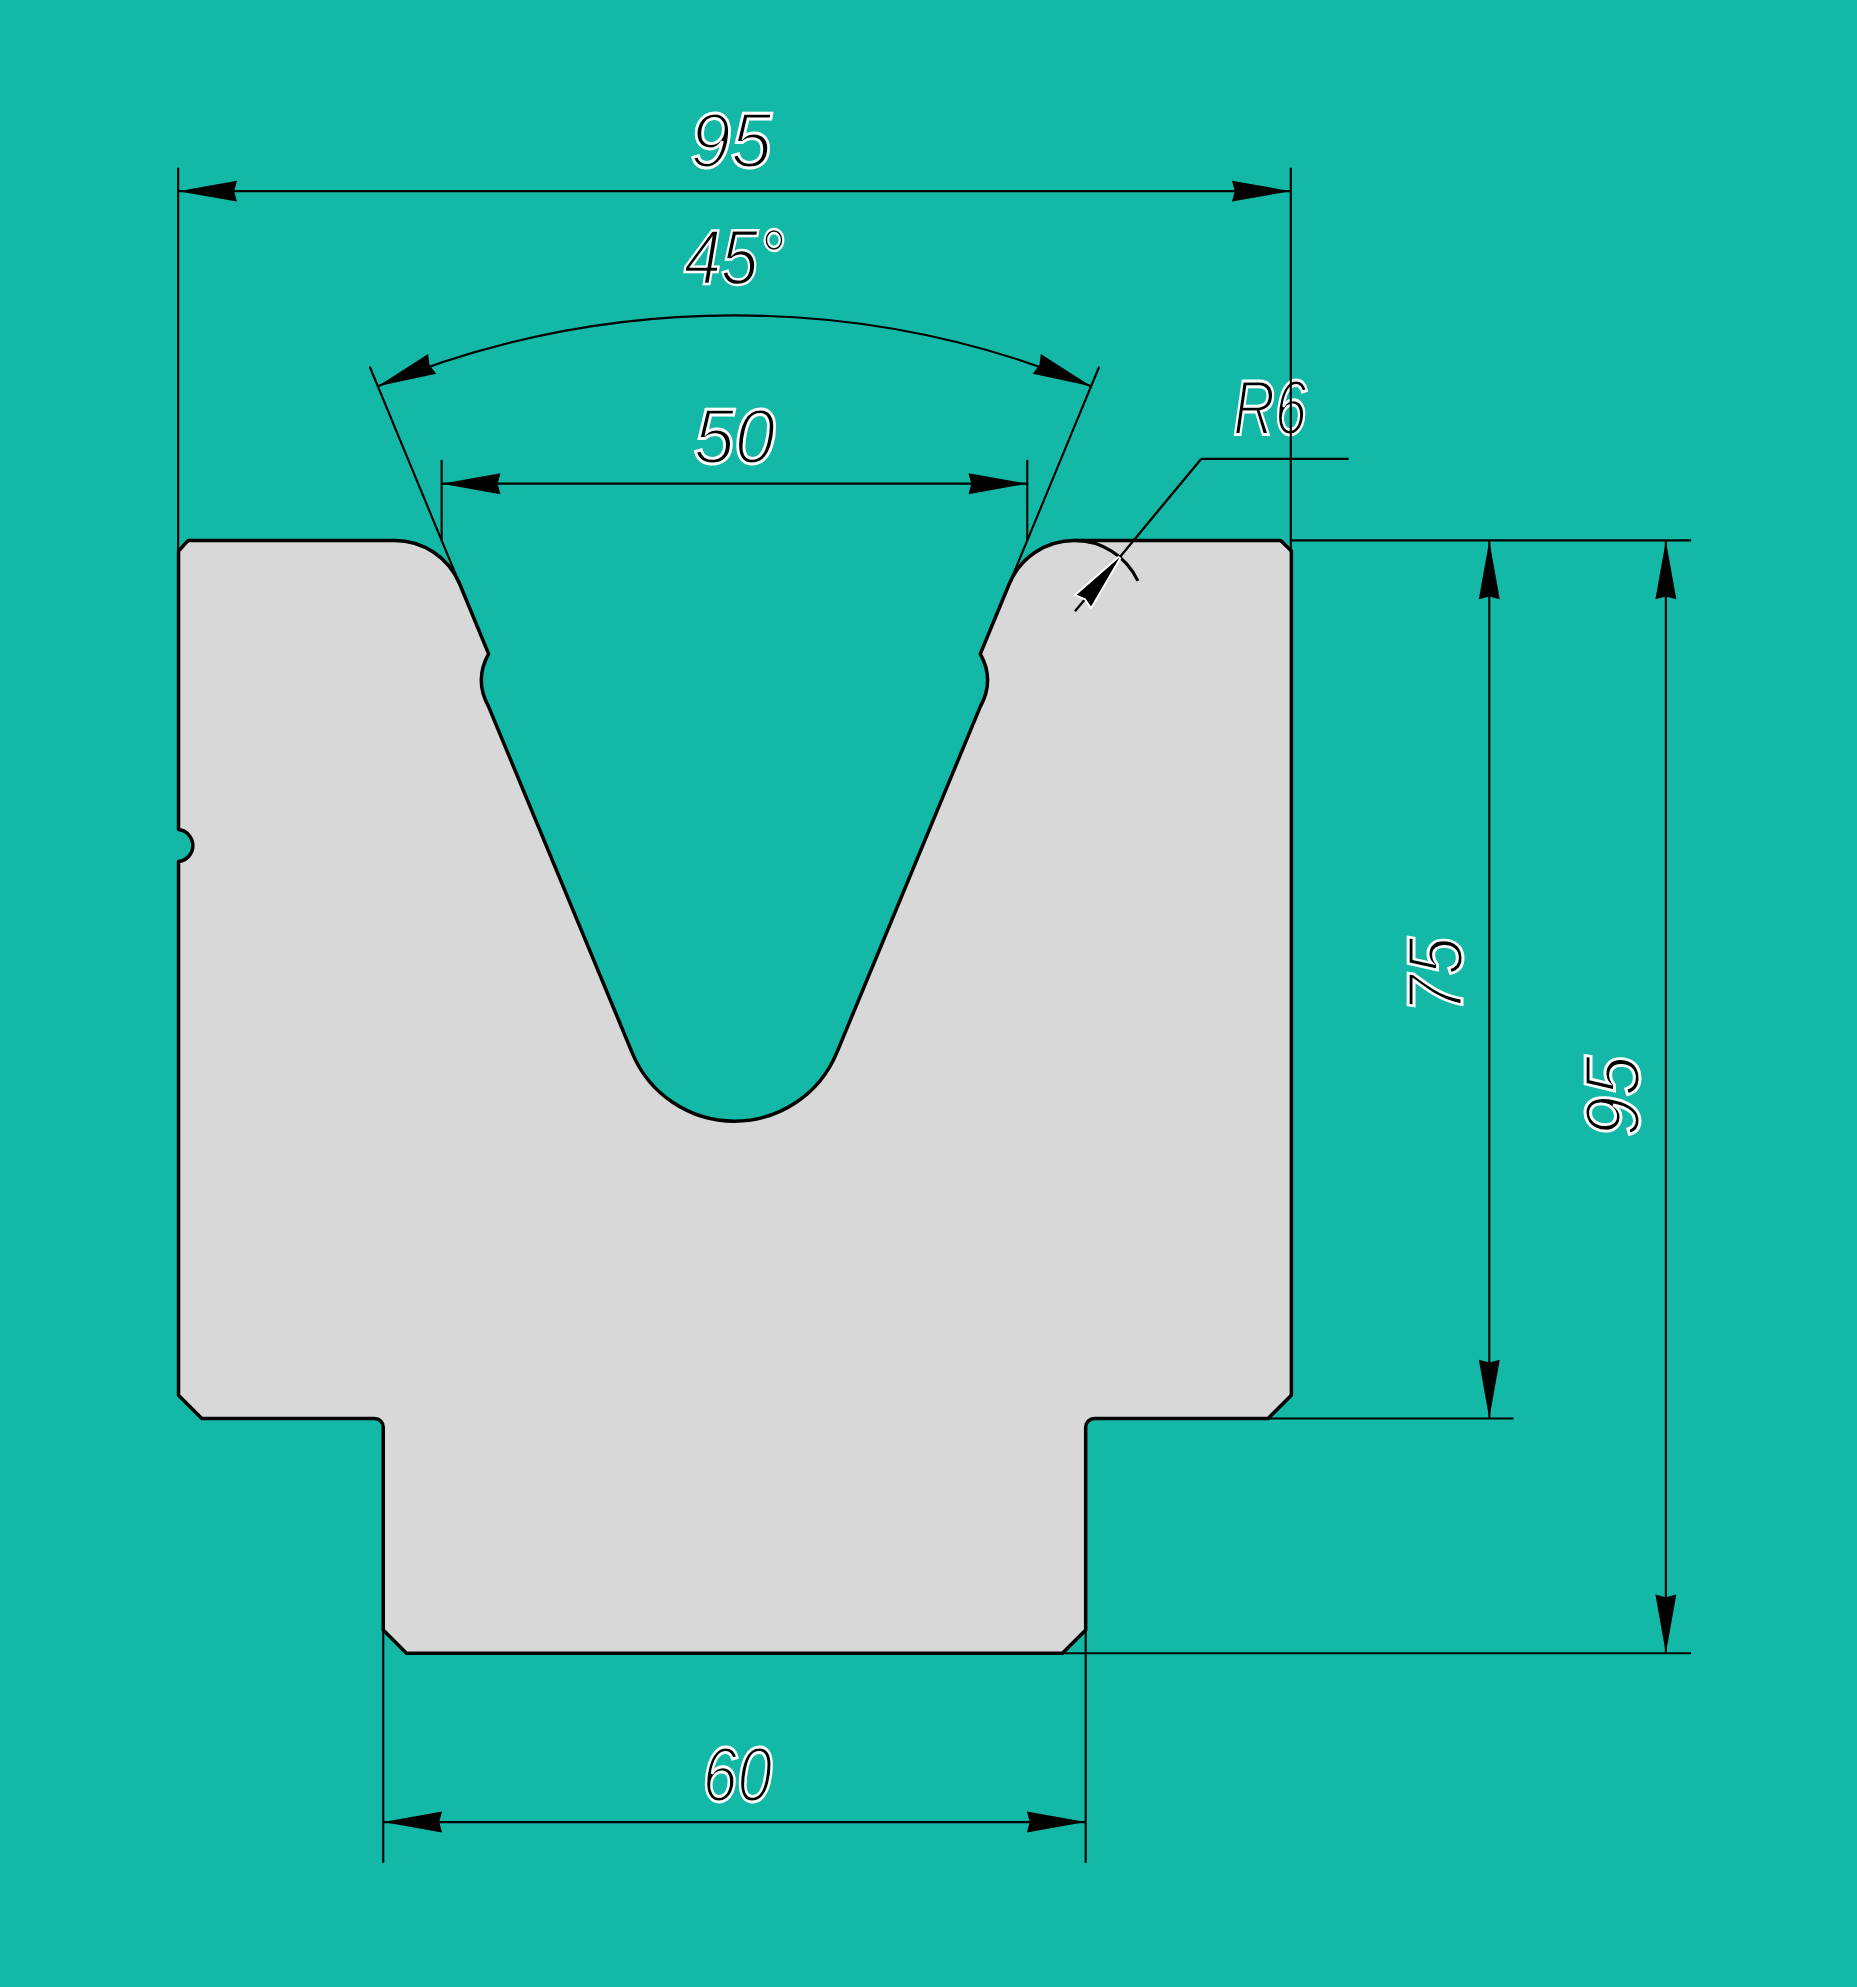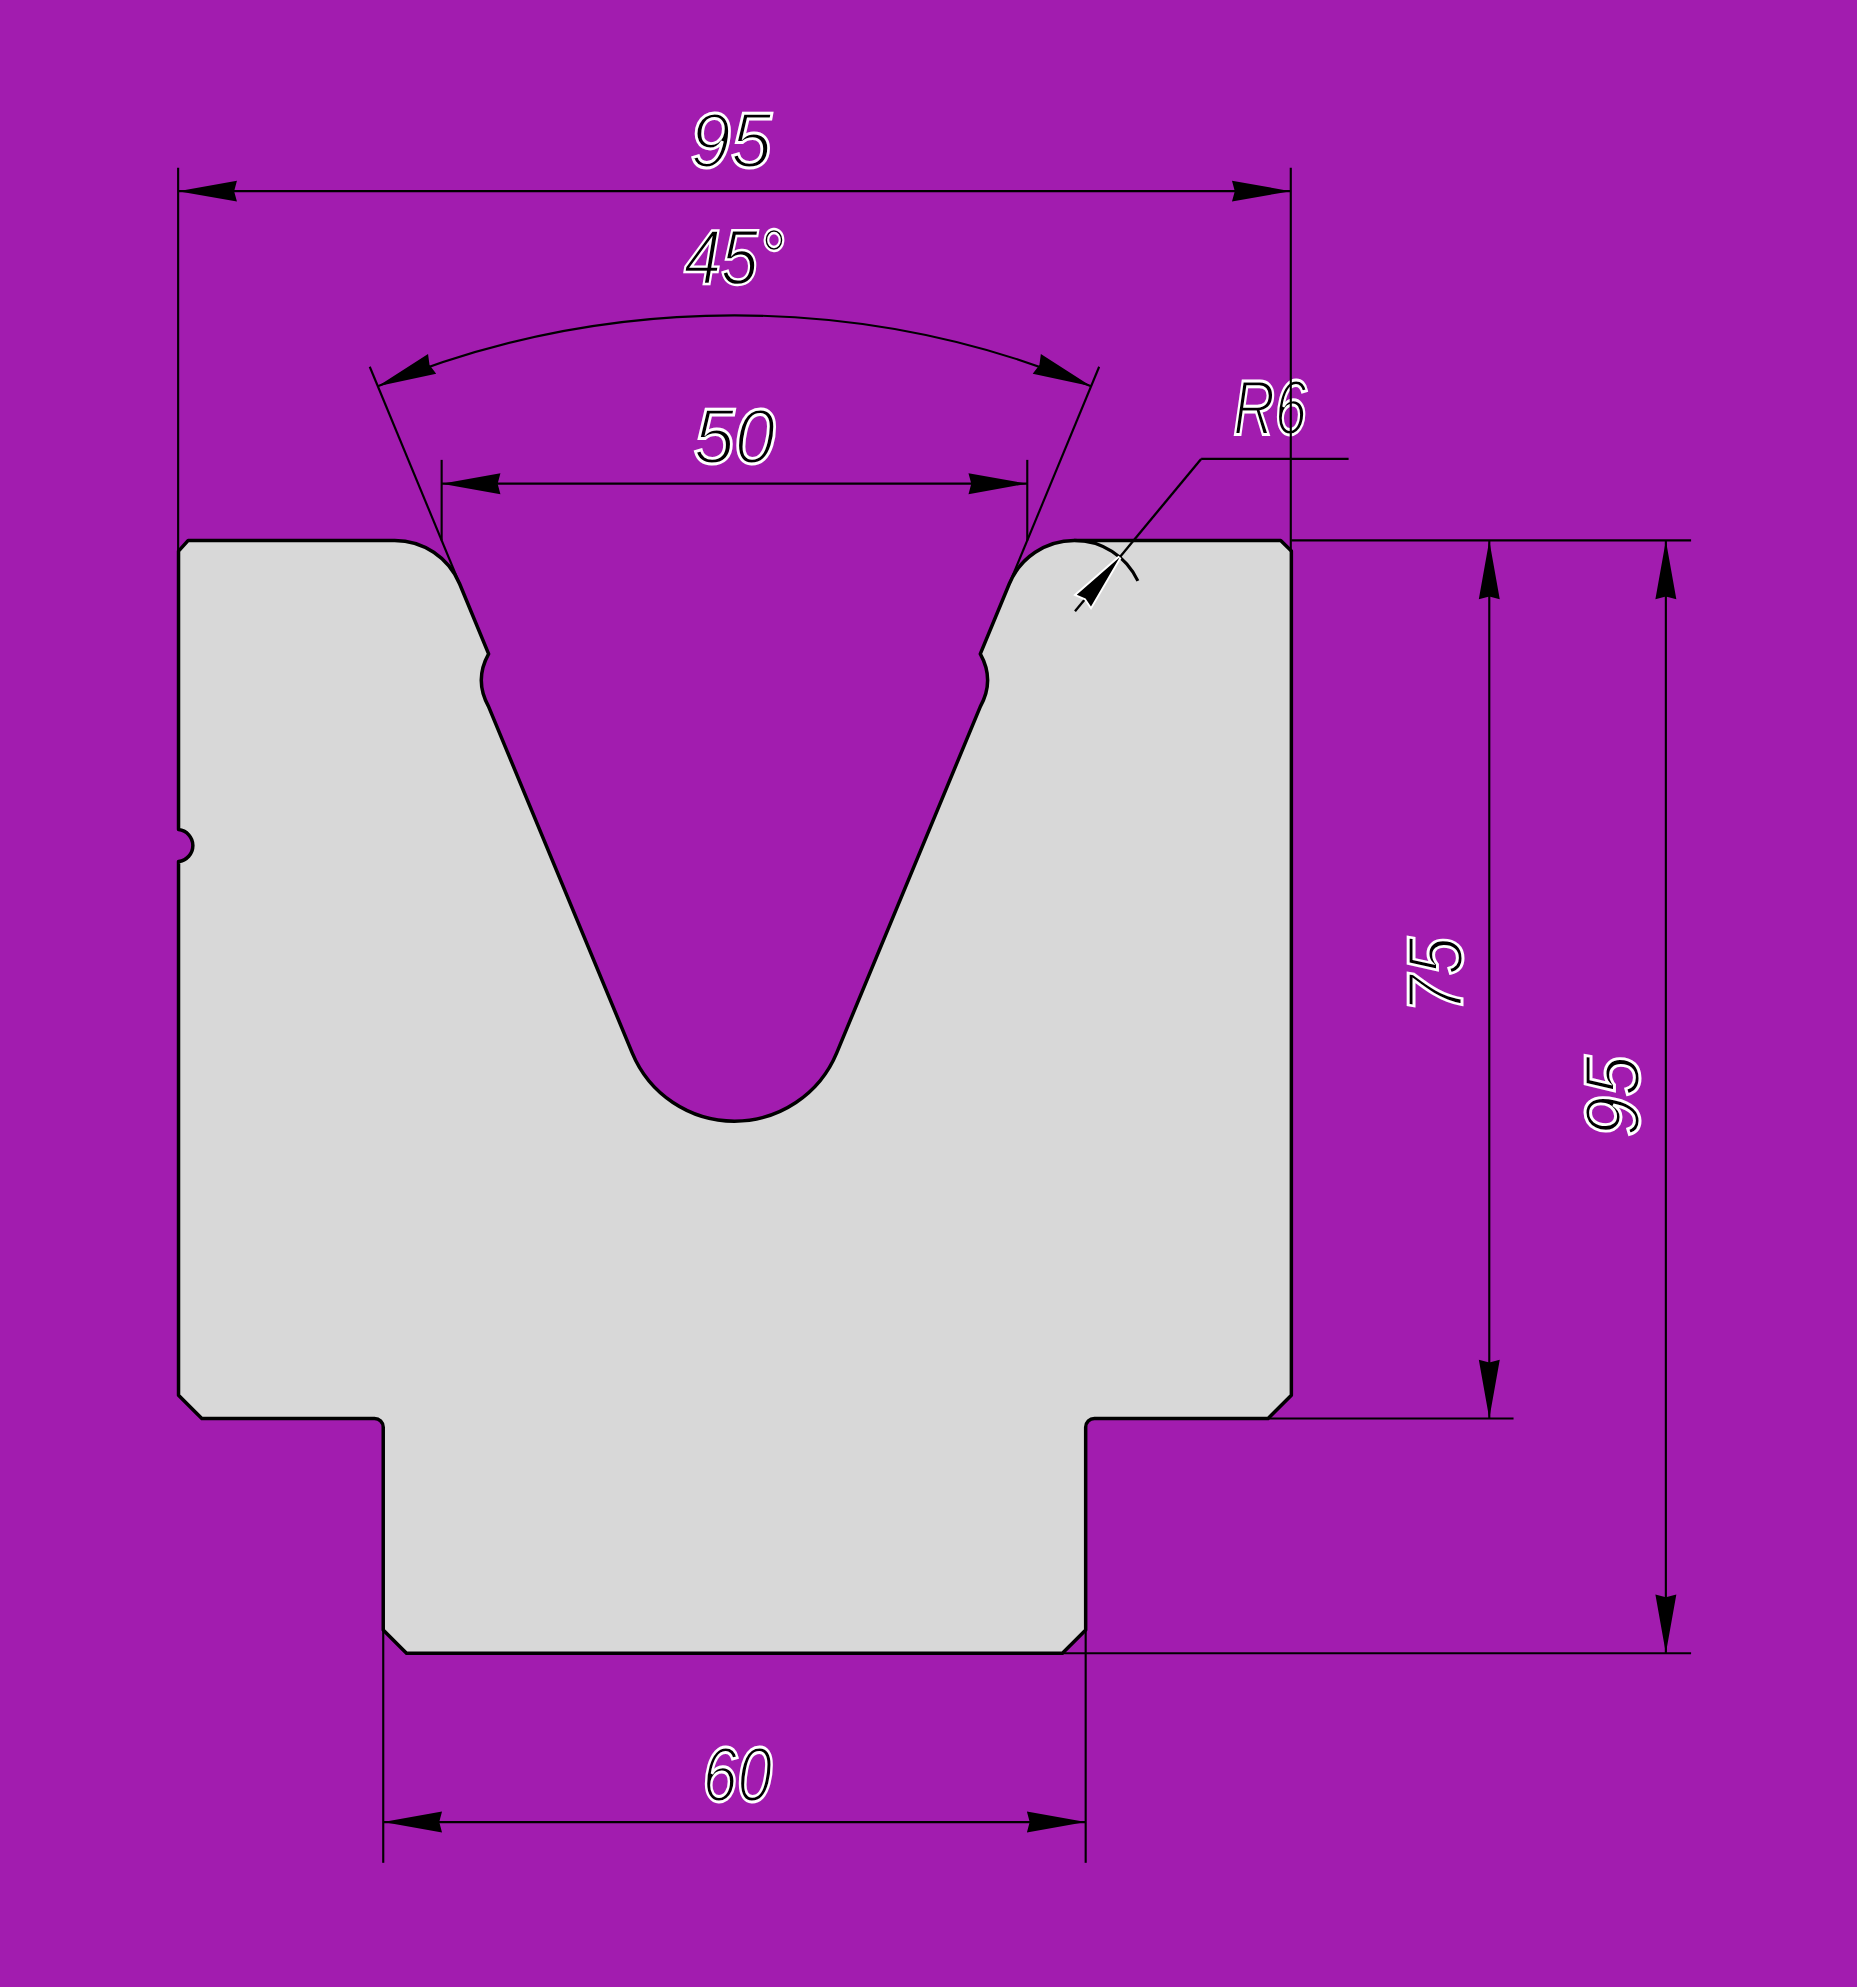--- a/index.html
+++ b/index.html
@@ -1,16 +1,16 @@
 <!DOCTYPE html>
 <html><head>
 <meta charset="utf-8">
 <style>
   html,body{margin:0;padding:0;background:#ffffff;}
-  .wrap{width:1857px;height:1987px;position:relative;background:#a21caf;}
+  .wrap{width:1857px;height:1987px;position:relative;background:#14b8a6;}
   text{font-family:"Liberation Sans",sans-serif;font-style:italic;fill:#000;}
 </style>
 </head>
 <body>
 <div class="wrap">
 <svg width="1857" height="1987" viewBox="0 0 1914 2048" xmlns="http://www.w3.org/2000/svg">
 
   <path d="M 194,557
            L 406.8,557
            A 72.4 72.4 0 0 1 473.7,601.7

